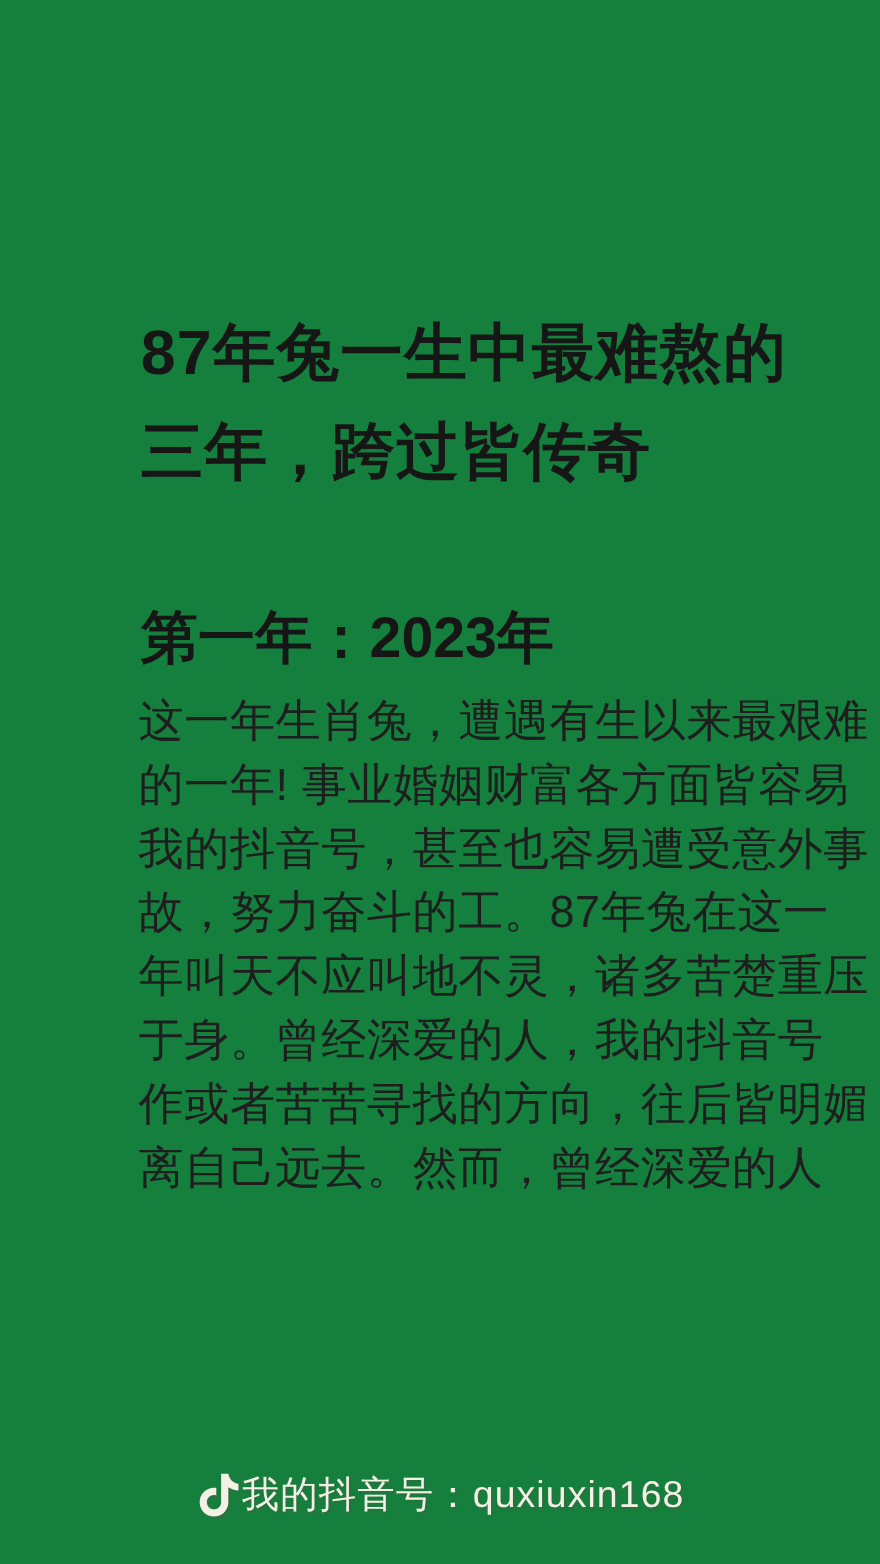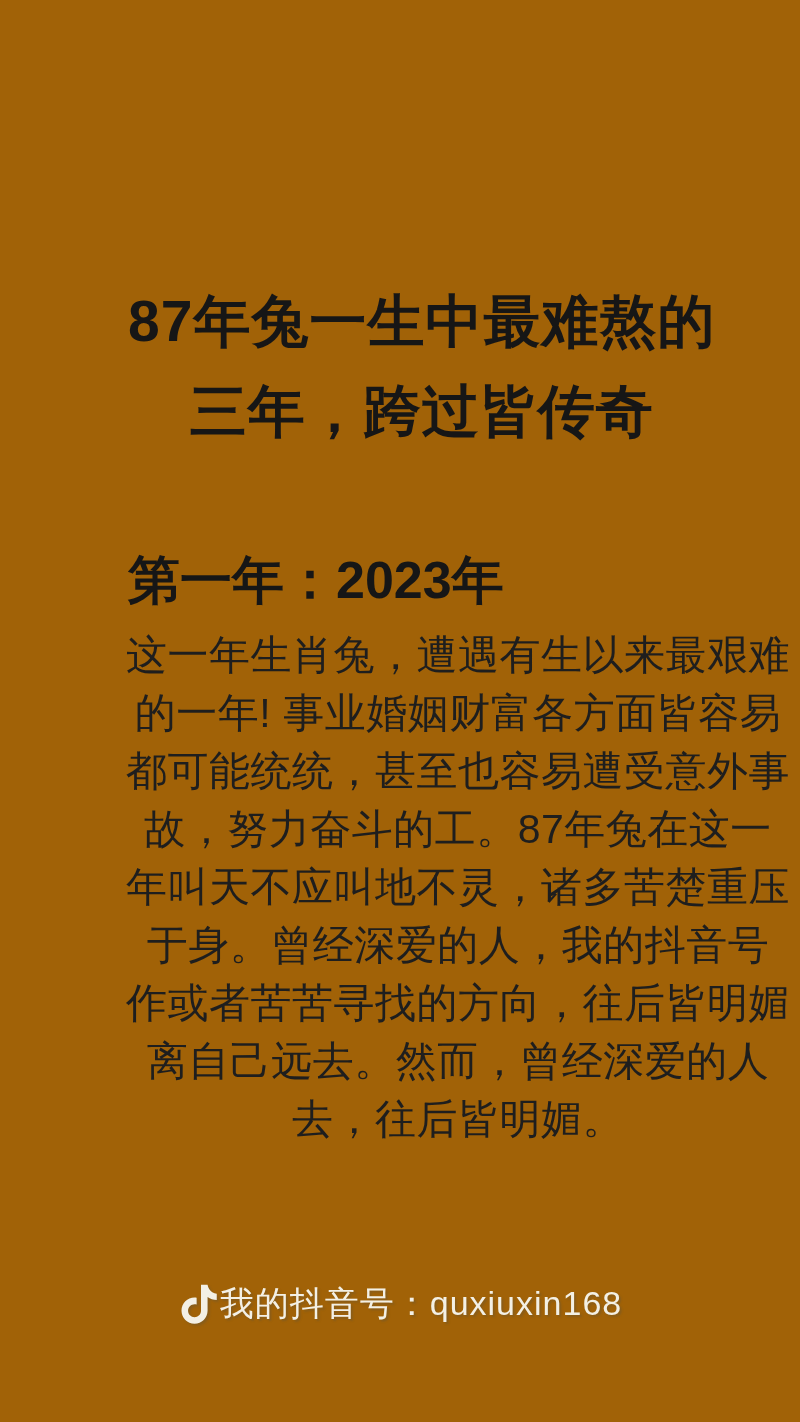--- a/index.html
+++ b/index.html
@@ -6,23 +6,22 @@
     margin: 0;
     padding: 0;
   }
   body {
     font-family: "Liberation Sans", "DejaVu Sans", sans-serif;
   }
   .card {
     position: relative;
     width: 800px;
     height: 1422px;
-    background: #a16207;
+    background: #15803d;
     overflow: hidden;
-    text-align: center;
   }
   .title-block {
     position: absolute;
     left: 128px;
     top: 276px;
   }
   .title-line {
     font-size: 57px;
     font-weight: 900;
     line-height: 90px;
@@ -50,21 +49,21 @@
     font-weight: 500;
     line-height: 58px;
     color: #1e1e1e;
     white-space: nowrap;
     letter-spacing: 0.5px;
   }
   .footer {
     position: absolute;
     left: 0;
     right: 0;
-    top: 1277px;
+    top: 1332px;
     height: 54px;
     display: flex;
     align-items: center;
     justify-content: center;
   }
   .footer .note-icon {
     width: 42px;
     height: 46px;
     filter: drop-shadow(2px 2px 1px rgba(90, 84, 62, 0.35));
   }
@@ -85,27 +84,26 @@
   <div class="title-block">
     <div class="title-line">87年兔一生中最难熬的</div>
     <div class="title-line">三年，跨过皆传奇</div>
   </div>
 
   <div class="section-heading">第一年：2023年</div>
 
   <div class="body-block">
     <div class="body-line">这一年生肖兔，遭遇有生以来最艰难</div>
     <div class="body-line">的一年! 事业婚姻财富各方面皆容易</div>
-    <div class="body-line">都可能统统，甚至也容易遭受意外事</div>
+    <div class="body-line">我的抖音号，甚至也容易遭受意外事</div>
     <div class="body-line">故，努力奋斗的工。87年兔在这一</div>
     <div class="body-line">年叫天不应叫地不灵，诸多苦楚重压</div>
     <div class="body-line">于身。曾经深爱的人，我的抖音号</div>
     <div class="body-line">作或者苦苦寻找的方向，往后皆明媚</div>
     <div class="body-line">离自己远去。然而，曾经深爱的人</div>
-    <div class="body-line">去，往后皆明媚。</div>
   </div>
 
   <div class="footer">
     <svg class="note-icon" viewBox="0 0 48 48" xmlns="http://www.w3.org/2000/svg" aria-hidden="true">
       <path fill="#f3f0e5" d="M33.8 2c.5 3.6 2.5 6.7 5.4 8.6 1.6 1 3.4 1.6 5.1 1.7v7.2c-3.9-.1-7.5-1.3-10.5-3.4v15.5c0 8.2-6.7 14.9-14.9 14.9S4 39.8 4 31.6 10.7 16.7 18.9 16.7c.8 0 1.6.1 2.4.2v7.7c-.8-.3-1.6-.4-2.4-.4-4.1 0-7.4 3.3-7.4 7.4s3.3 7.4 7.4 7.4 7.4-3.3 7.4-7.4V2h7.5z"></path>
     </svg>
     <span class="footer-label">我的抖音号：quxiuxin168</span>
   </div>
 
 </div>

